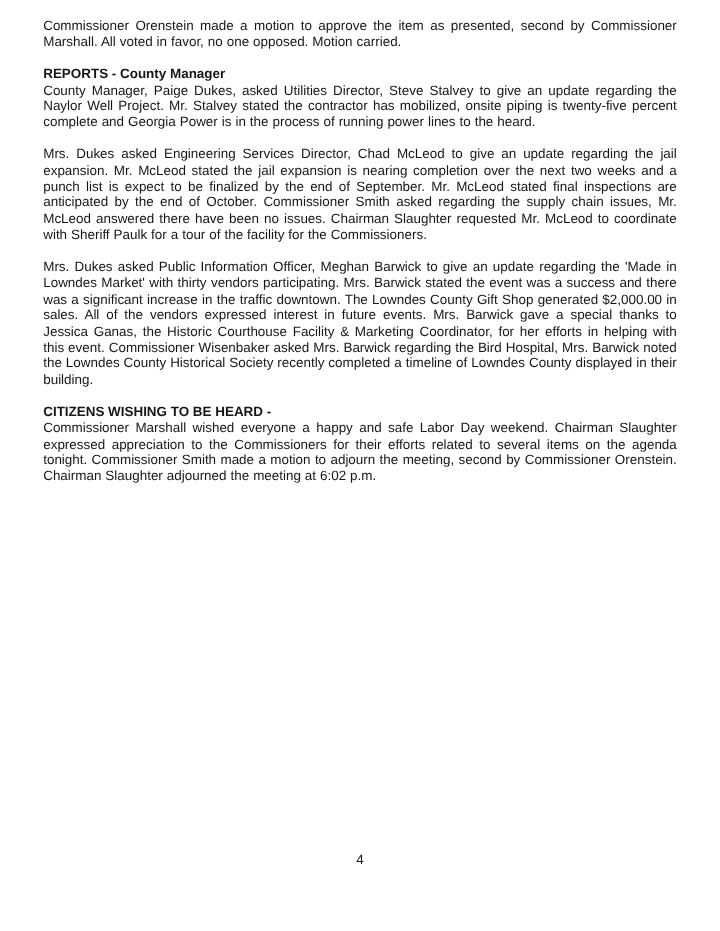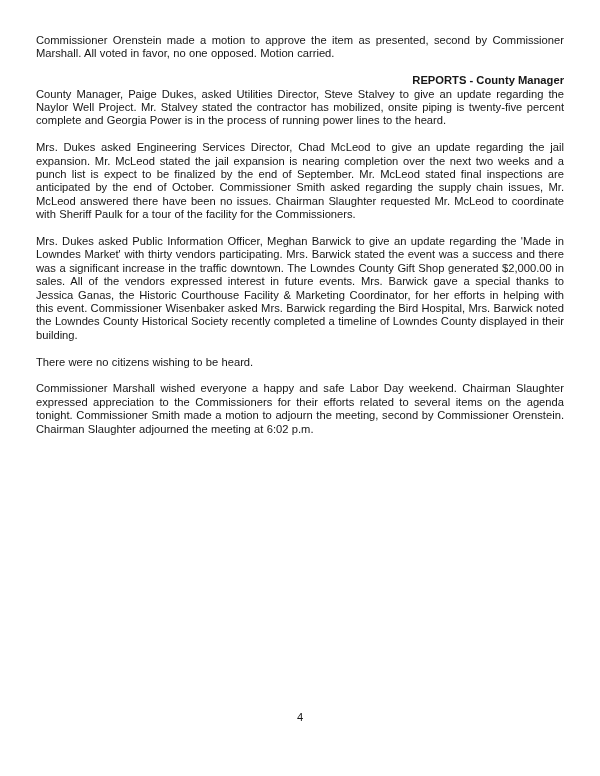--- a/index.html
+++ b/index.html
@@ -10,36 +10,36 @@
   body {
     width: 600px;
     height: 776px;
     position: relative;
     overflow: hidden;
     font-family: "Liberation Sans", "DejaVu Sans", sans-serif;
     color: #161616;
   }
   .page {
     position: absolute;
-    top: 34px;
+    top: 16px;
     left: 36px;
     width: 528px;
   }
   .para {
     font-size: 11.2px;
     line-height: 13.4px;
     text-align: justify;
     margin: 0 0 13.4px 0;
     word-spacing: 0.2px;
   }
   .heading {
     font-size: 11.2px;
     line-height: 13.4px;
     font-weight: bold;
-    text-align: right;
+    text-align: left;
     margin: 0;
   }
   .footer {
     position: absolute;
     top: 711px;
     left: 0;
     width: 600px;
     text-align: center;
     font-size: 11.2px;
     line-height: 13.4px;
@@ -52,18 +52,18 @@
   <p class="para">Commissioner Orenstein made a motion to approve the item as presented, second by Commissioner Marshall. All voted in favor, no one opposed. Motion carried.</p>
 
   <h2 class="heading">REPORTS - County Manager</h2>
   <p class="para">County Manager, Paige Dukes, asked Utilities Director, Steve Stalvey to give an update regarding the Naylor Well Project. Mr. Stalvey stated the contractor has mobilized, onsite piping is twenty-five percent complete and Georgia Power is in the process of running power lines to the heard.</p>
 
   <p class="para">Mrs. Dukes asked Engineering Services Director, Chad McLeod to give an update regarding the jail expansion. Mr. McLeod stated the jail expansion is nearing completion over the next two weeks and a punch list is expect to be finalized by the end of September. Mr. McLeod stated final inspections are anticipated by the end of October. Commissioner Smith asked regarding the supply chain issues, Mr. McLeod answered there have been no issues. Chairman Slaughter requested Mr. McLeod to coordinate with Sheriff Paulk for a tour of the facility for the Commissioners.</p>
 
   <p class="para">Mrs. Dukes asked Public Information Officer, Meghan Barwick to give an update regarding the 'Made in Lowndes Market' with thirty vendors participating. Mrs. Barwick stated the event was a success and there was a significant increase in the traffic downtown. The Lowndes County Gift Shop generated $2,000.00 in sales. All of the vendors expressed interest in future events. Mrs. Barwick gave a special thanks to Jessica Ganas, the Historic Courthouse Facility &amp; Marketing Coordinator, for her efforts in helping with this event. Commissioner Wisenbaker asked Mrs. Barwick regarding the Bird Hospital, Mrs. Barwick noted the Lowndes County Historical Society recently completed a timeline of Lowndes County displayed in their building.</p>
 
 
-  <p class="para">There were no citizens wishing to be heard.</p>
+  <h2 class="heading">CITIZENS WISHING TO BE HEARD -</h2>
 
   <p class="para">Commissioner Marshall wished everyone a happy and safe Labor Day weekend. Chairman Slaughter expressed appreciation to the Commissioners for their efforts related to several items on the agenda tonight. Commissioner Smith made a motion to adjourn the meeting, second by Commissioner Orenstein. Chairman Slaughter adjourned the meeting at 6:02 p.m.</p>
 </div>
 
 <div class="footer">4</div>
 
 </body></html>

